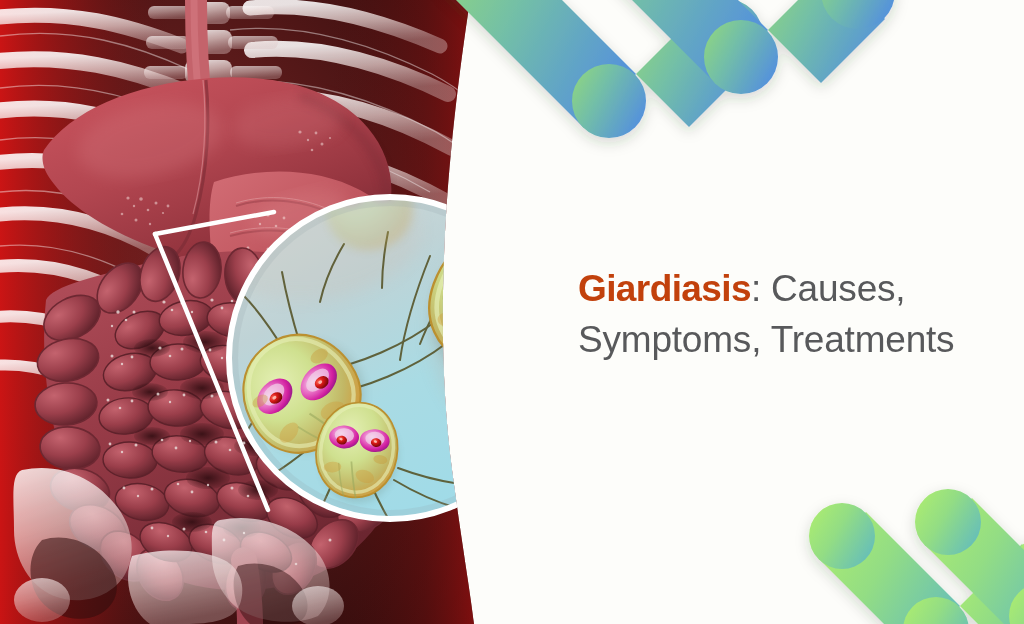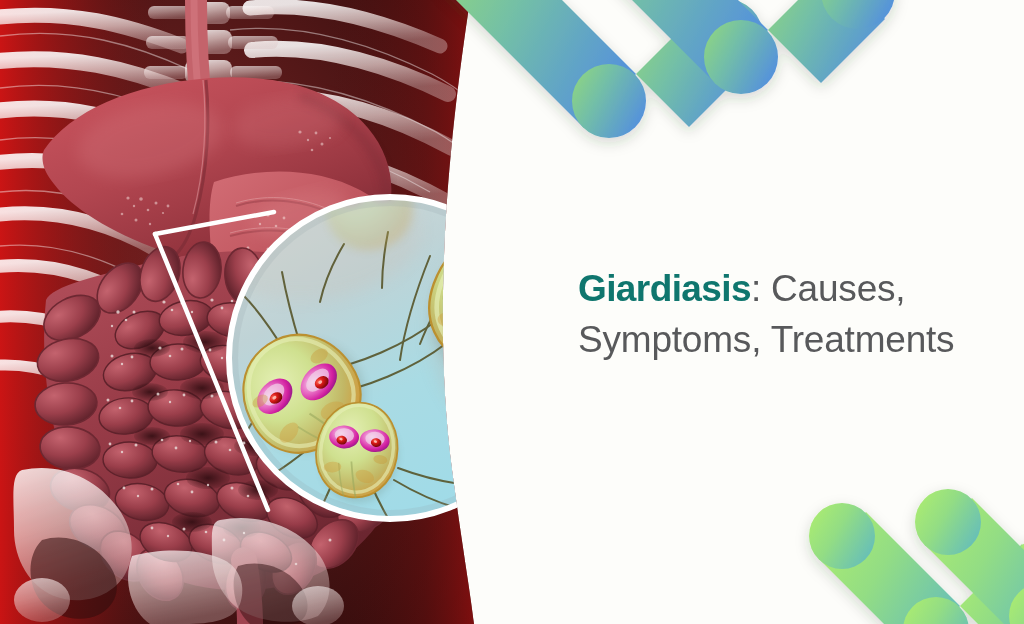--- a/index.html
+++ b/index.html
@@ -25,21 +25,21 @@
 
   
   .headline{
     position:absolute;left:578px;top:238px;width:400px;
     color:#58595b;
     font-size:37px;
     line-height:51px;
     letter-spacing:-0.2px;
     font-weight:400;
   }
-  .headline .lead{font-weight:700;color:#0f766e;letter-spacing:-0.6px;}
+  .headline .lead{font-weight:700;color:#c2410c;letter-spacing:-0.6px;}
   .headline .rest{font-weight:400;margin-top:32px;}
 </style>
 </head>
 <body>
 
 <div id="banner">
 
   <div class="anatomy-panel">
     <svg class="anatomy-art" viewBox="0 0 520 624" width="520" height="624">
       <defs>

